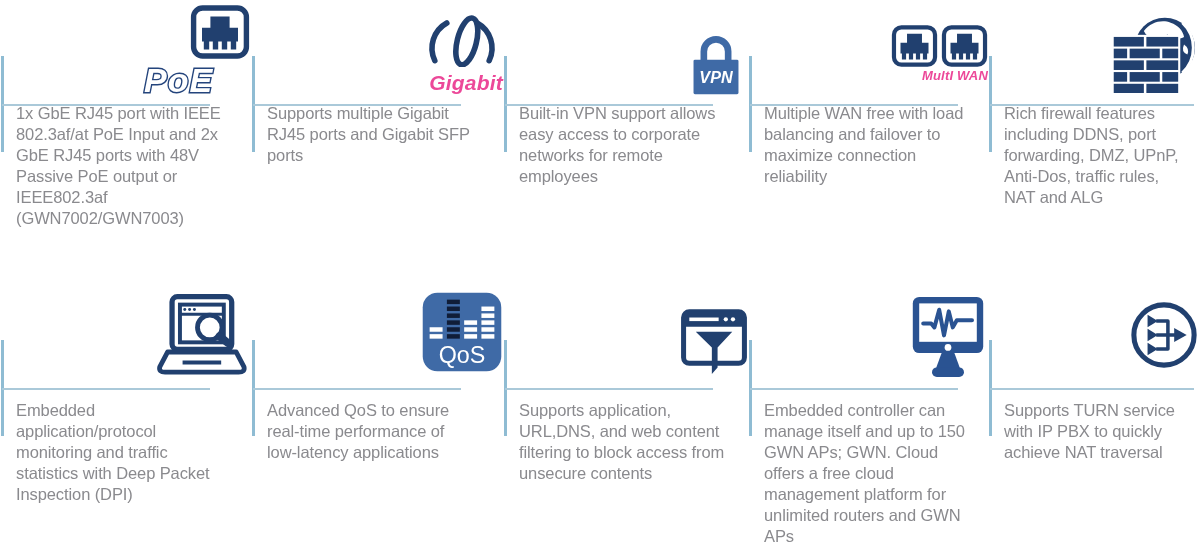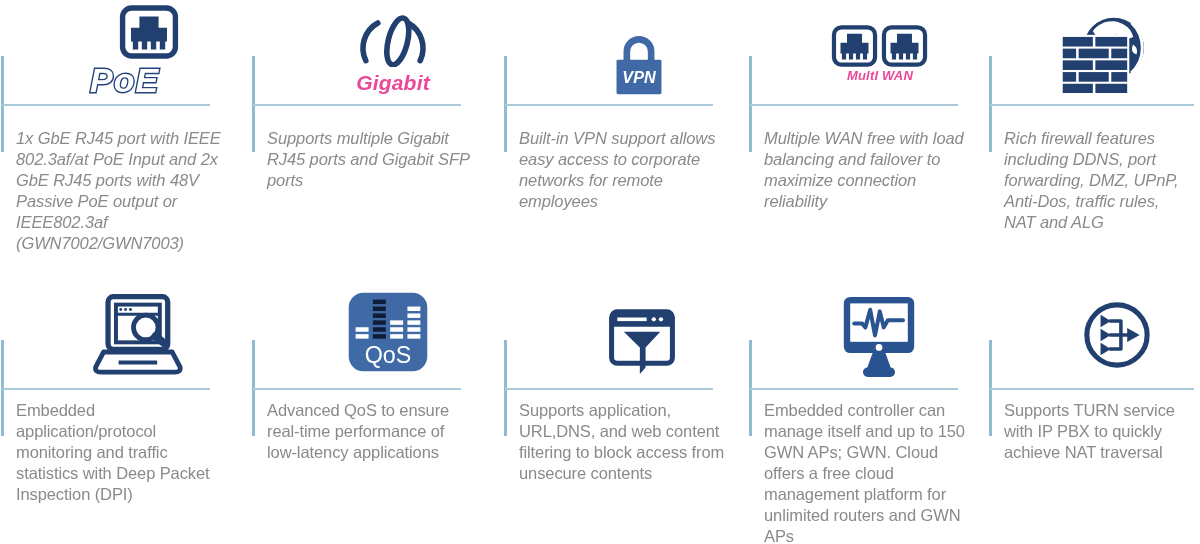--- a/index.html
+++ b/index.html
@@ -12,28 +12,28 @@
     grid-template-columns:251px 252px 245px 240px 212px;
     grid-template-rows:280px 264px;
   }
   .cell{position:relative;}
   .vline{position:absolute;left:1px;width:2.5px;height:96px;background:#8fbcd3;}
   .row1 .vline{top:56px;}
   .row2 .vline{top:60px;}
   .hline{position:absolute;left:2px;height:2px;background:#aac9d9;width:208px;max-width:calc(100% - 8px);}
   .row1 .hline{top:104px;}
   .row2 .hline{top:108px;}
-  .icon-area{position:absolute;left:0;top:0;right:0;display:flex;flex-direction:column;justify-content:flex-end;align-items:center;padding-left:16px;box-sizing:border-box;margin-left:6px;}
+  .icon-area{position:absolute;left:0;top:0;right:0;display:flex;flex-direction:column;justify-content:flex-end;align-items:flex-end;padding-left:16px;box-sizing:border-box;margin-left:6px;}
   .row1 .icon-area{height:101px;}
   .row2 .icon-area{height:105px;}
   .desc{
     position:absolute;left:16px;right:6px;margin:0;max-width:206px;
     color:#8a8a8e;font-size:16.5px;line-height:21px;letter-spacing:-0.1px;
   }
-  .row1 .desc{top:128px;font-style:italic;}
+  .row1 .desc{top:103px;}
   .row2 .desc{top:120px;}
   .brand-label{color:#ec4899;font-weight:bold;font-style:italic;}
   .gigabit-label{font-size:21px;margin:4px 0 6px 10px;letter-spacing:0.2px;}
   .multiwan-label{font-size:13px;margin:1px 0 4px 2px;letter-spacing:0.2px;}
   .ports-pair{display:flex;gap:3px;}
   svg{display:block;}
 </style>
 </head>
 <body>
 

